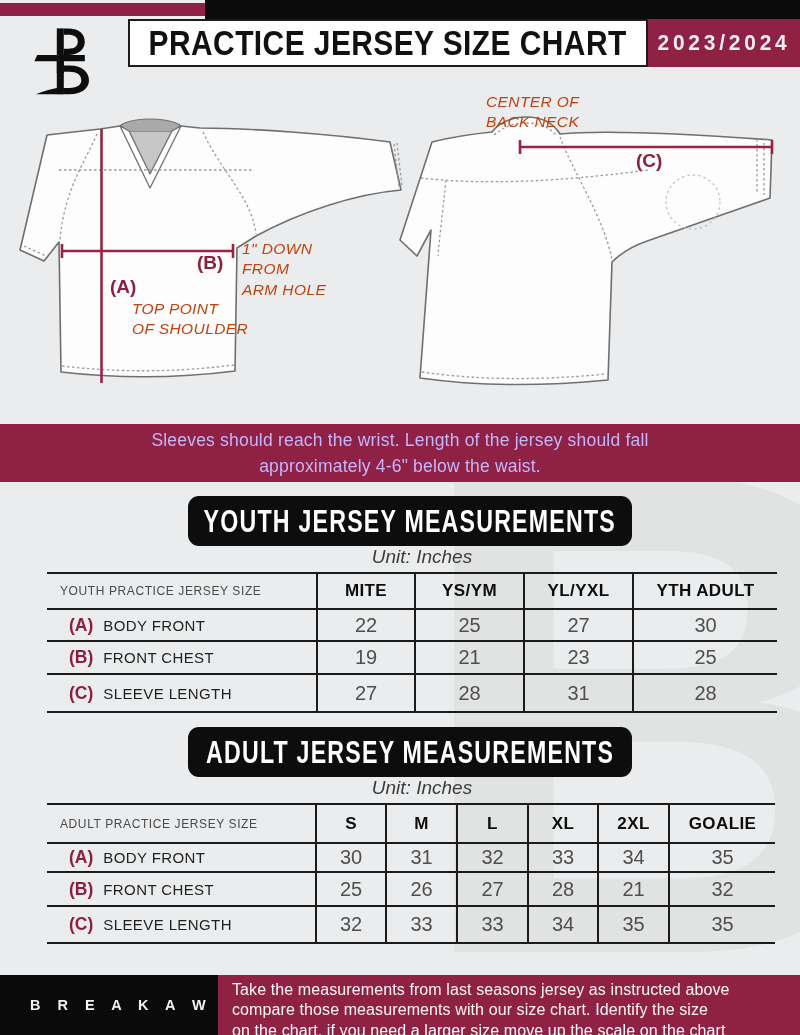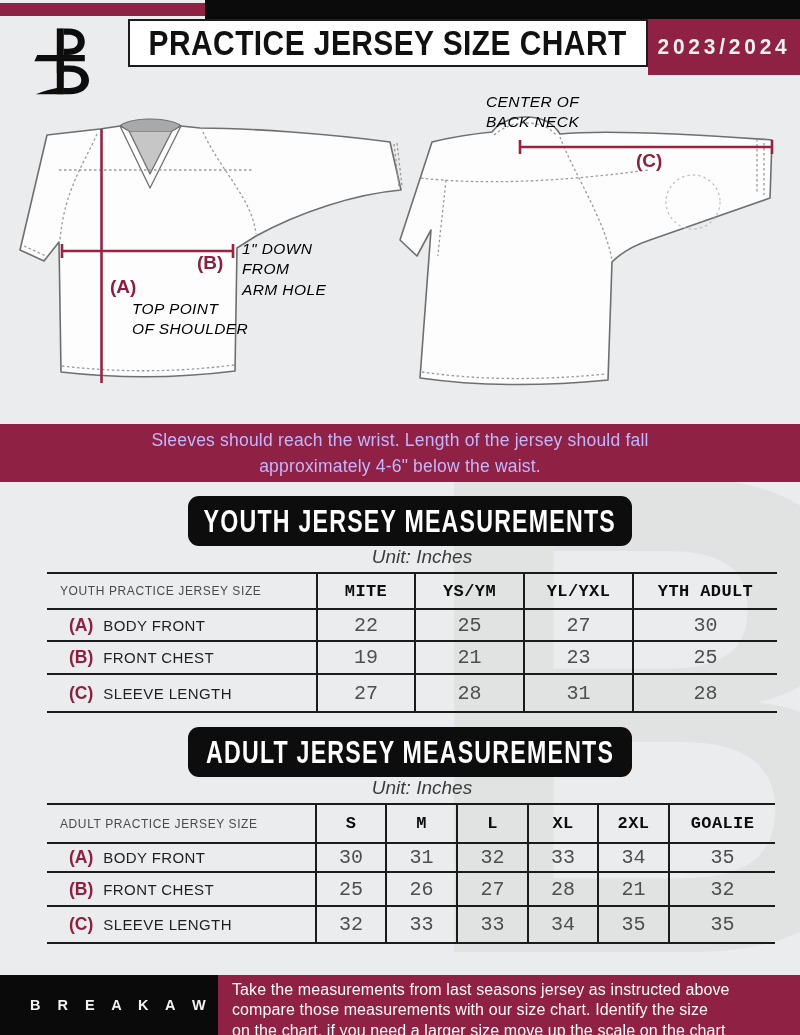--- a/index.html
+++ b/index.html
@@ -8,43 +8,43 @@
   .abs{position:absolute;box-sizing:border-box;}
 
   
   .watermark{left:408px;top:368px;font-size:690px;font-weight:bold;color:rgba(40,40,40,0.05);line-height:1;letter-spacing:-10px;}
 
   
   .bar-maroon{left:0;top:3px;width:205px;height:13px;background:#8e2144;}
   .bar-black{left:205px;top:0;width:595px;height:19px;background:#0b0b0b;}
   .title-box{left:128px;top:19px;width:520px;height:48px;background:#ffffff;border:2px solid #1c1c1c;display:flex;align-items:center;justify-content:center;}
   .title-box span{font-size:34px;font-weight:bold;color:#111;transform:scale(0.88,1.04);white-space:nowrap;letter-spacing:0.5px;}
-  .year-box{left:648px;top:19px;width:152px;height:56px;background:#8e2144;display:flex;align-items:center;justify-content:center;}
+  .year-box{left:648px;top:19px;width:152px;height:48px;background:#8e2144;display:flex;align-items:center;justify-content:center;}
   .year-box span{font-size:22px;font-weight:bold;color:#f4eef0;letter-spacing:4px;transform:scaleX(0.95);white-space:nowrap;}
 
   
   .diagram{left:0;top:90px;width:800px;height:335px;}
   .diagram svg{position:absolute;left:0;top:0;}
   .dlabel{position:absolute;color:#8e1f3e;font-weight:bold;font-size:19px;}
-  .dnote{position:absolute;color:#000000;font-style:italic;font-size:15.5px;line-height:1.32;white-space:pre-line;letter-spacing:0.4px;}
+  .dnote{position:absolute;color:#c2410c;font-style:italic;font-size:15.5px;line-height:1.32;white-space:pre-line;letter-spacing:0.4px;}
 
   
   .note-banner{left:0;top:424px;width:800px;height:58px;background:#8e2144;display:flex;align-items:center;justify-content:center;text-align:center;}
   .note-banner div{color:#c4b5fd;font-size:17.5px;line-height:26px;white-space:pre-line;letter-spacing:0.2px;}
 
   
   .section-banner{left:188px;width:444px;height:50px;background:#0d0d0d;border-radius:11px;display:flex;align-items:center;justify-content:center;}
   .section-banner span{color:#fff;font-weight:bold;font-size:29px;letter-spacing:1.5px;transform:scale(0.8,1.1);white-space:nowrap;}
   .unit{left:0;width:800px;text-align:center;font-style:italic;font-size:19px;color:#3c3c3c;padding-left:44px;}
 
   
   .size-table{left:47px;display:grid;border-top:2px solid #1b1b1b;}
   .size-table div{display:flex;align-items:center;box-sizing:border-box;border-bottom:2px solid #1b1b1b;}
   .size-table .vline{border-left:2px solid #1b1b1b;}
-  .c-center{justify-content:center;font-family:Liberation Mono, monospace;}
+  .c-center{justify-content:center;}
   .h-first{padding-left:13px;color:#4a4a4a;font-size:12px;letter-spacing:0.6px;}
   .h-col{font-weight:bold;color:#0d0d0d;font-size:17px;letter-spacing:0.4px;}
   .r-label{padding-left:22px;}
   .r-letter{color:#8e1f3e;font-weight:bold;font-size:17.5px;margin-right:10px;}
   .r-name{color:#1f1f1f;font-size:15px;letter-spacing:0.4px;}
   .r-val{color:#4f4f4f;font-size:20px;}
 
   
   .footer-black{left:0;top:975px;width:218px;height:60px;background:#0a0a0a;display:flex;align-items:center;}
   .brand-text{color:#f2f2f2;font-size:14.5px;font-weight:bold;letter-spacing:6.5px;margin-left:8px;white-space:nowrap;}

